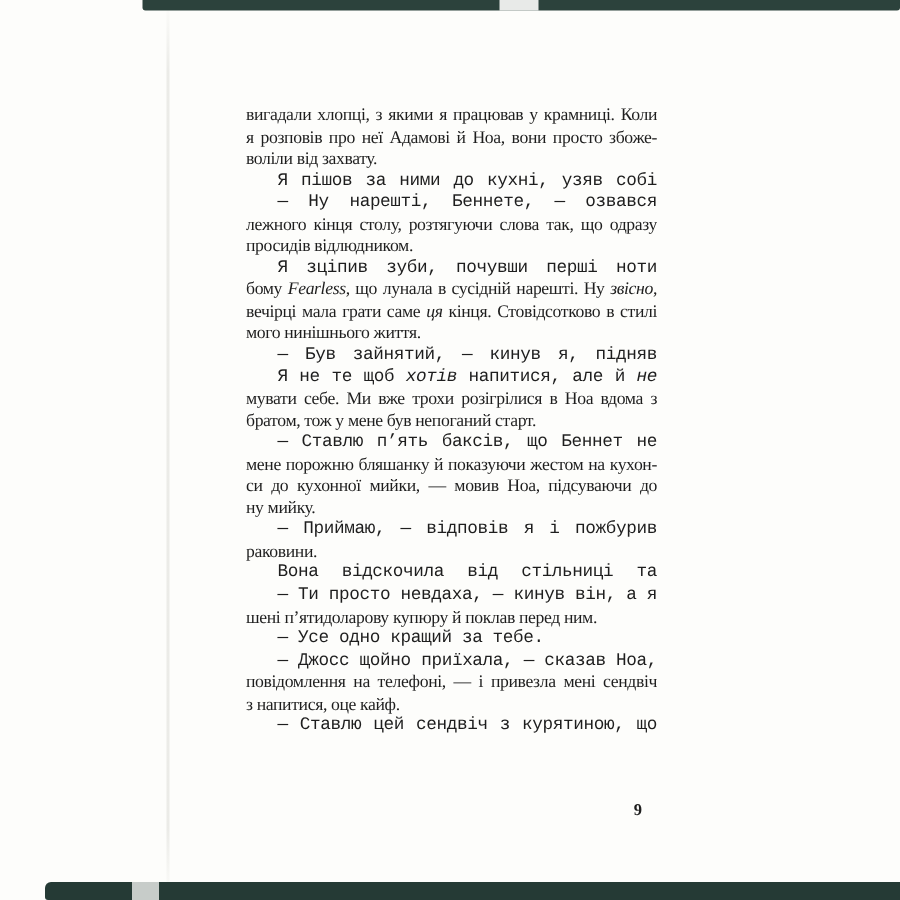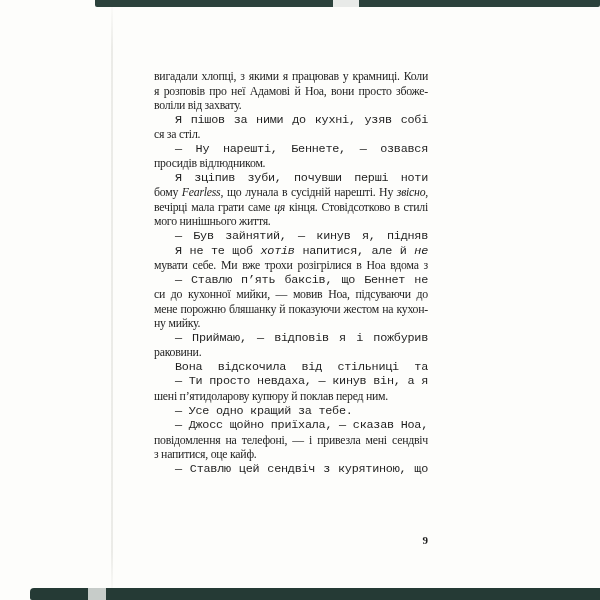--- a/index.html
+++ b/index.html
@@ -37,21 +37,21 @@
   .page-edge-line {
     position: absolute; left: 111px; top: 0; width: 2px; height: 600px;
     background: linear-gradient(to bottom,
       rgba(0,0,0,0) 0%, var(--edge-line, #e8e8e4) 8%,
       var(--edge-line, #e8e8e4) 92%, rgba(0,0,0,0) 100%);
     opacity: .85;
   }
 
   
   .text-block {
-    position: absolute; left: 154px; top: 69px; width: 274px;
+    position: absolute; left: 164px; top: 69px; width: 274px;
     color: var(--text, #1e1e1e);
     font-size: 11.8px; letter-spacing: -0.25px;
   }
   .line {
     height: 14.55px; line-height: 14.55px;
     text-align: justify; text-align-last: justify;
     overflow: hidden; white-space: normal;
   }
   .line.last { text-align-last: left; }
   .line.indent { text-indent: 21px; font-family: Liberation Mono, monospace; }
@@ -77,33 +77,34 @@
 
   <div class="band band-bottom">
     <span class="notch"></span>
   </div>
 
   <div class="text-block" id="text-block">
       <div class="line"><span>вигадали хлопці, з якими я працював у крамниці. Коли</span></div>
       <div class="line"><span>я розповів про неї Адамові й Ноа, вони просто збоже-</span></div>
       <div class="line last"><span>воліли від захвату.</span></div>
       <div class="line indent"><span>Я пішов за ними до кухні, узяв собі випивки і всів-</span></div>
-      <div class="line last"><span>ся за стіл.</span></div>
       <div class="line indent"><span>— Ну нарешті, Беннете, — озвався Майкл з проти-</span></div>
+      <div class="line"><span>лежного кінця столу, розтягуючи слова так, що одразу</span></div>
       <div class="line last"><span>просидів відлюдником.</span></div>
       <div class="line indent"><span>Я зціпив зуби, почувши перші ноти старої пісні з аль-</span></div>
       <div class="line"><span>бому </span><span class="it">Fearless</span><span>, що лунала в сусідній нарешті. Ну </span><span class="it">звісно</span><span>, на</span></div>
       <div class="line"><span>вечірці мала грати саме </span><span class="it">ця</span><span> кінця. Стовідсотково в стилі</span></div>
       <div class="line last"><span>мого нинішнього життя.</span></div>
       <div class="line indent"><span>— Був зайнятий, — кинув я, підняв склянку й вихилив</span></div>
       <div class="line indent"><span>Я не те щоб </span><span class="it">хотів</span><span> напитися, але й </span><span class="it">не</span><span> намагався стри-</span></div>
       <div class="line"><span>мувати себе. Ми вже трохи розігрілися в Ноа вдома з його</span></div>
+      <div class="line last"><span>братом, тож у мене був непоганий старт.</span></div>
       <div class="line indent"><span>— Ставлю п’ять баксів, що Беннет не докине звід-</span></div>
+      <div class="line"><span>мене порожню бляшанку й показуючи жестом на кухон-</span></div>
       <div class="line"><span>си до кухонної мийки, — мовив Ноа, підсуваючи до</span></div>
-      <div class="line"><span>мене порожню бляшанку й показуючи жестом на кухон-</span></div>
       <div class="line last"><span>ну мийку.</span></div>
       <div class="line indent"><span>— Приймаю, — відповів я і пожбурив бляшанку в бік</span></div>
       <div class="line last"><span>раковини.</span></div>
       <div class="line indent last"><span>Вона відскочила від стільниці та брязнула об підлогу.</span></div>
       <div class="line indent"><span>— Ти просто невдаха, — кинув він, а я витягнув з ки-</span></div>
       <div class="line last"><span>шені п’ятидоларову купюру й поклав перед ним.</span></div>
       <div class="line indent last"><span>— Усе одно кращий за тебе.</span></div>
       <div class="line indent"><span>— Джосс щойно приїхала, — сказав Ноа, прочитавши</span></div>
       <div class="line"><span>повідомлення на телефоні, — і привезла мені сендвіч</span></div>
       <div class="line last"><span>з напитися, оце кайф.</span></div>

